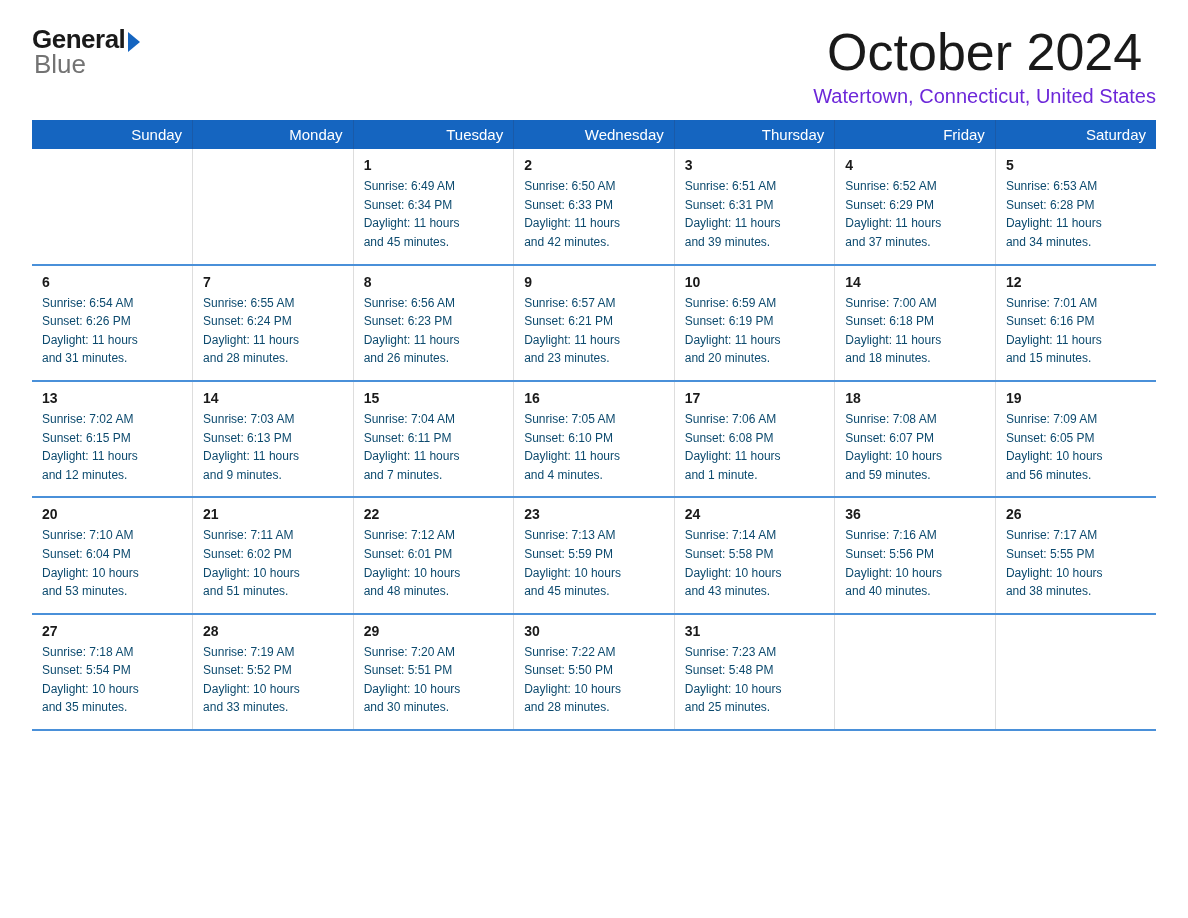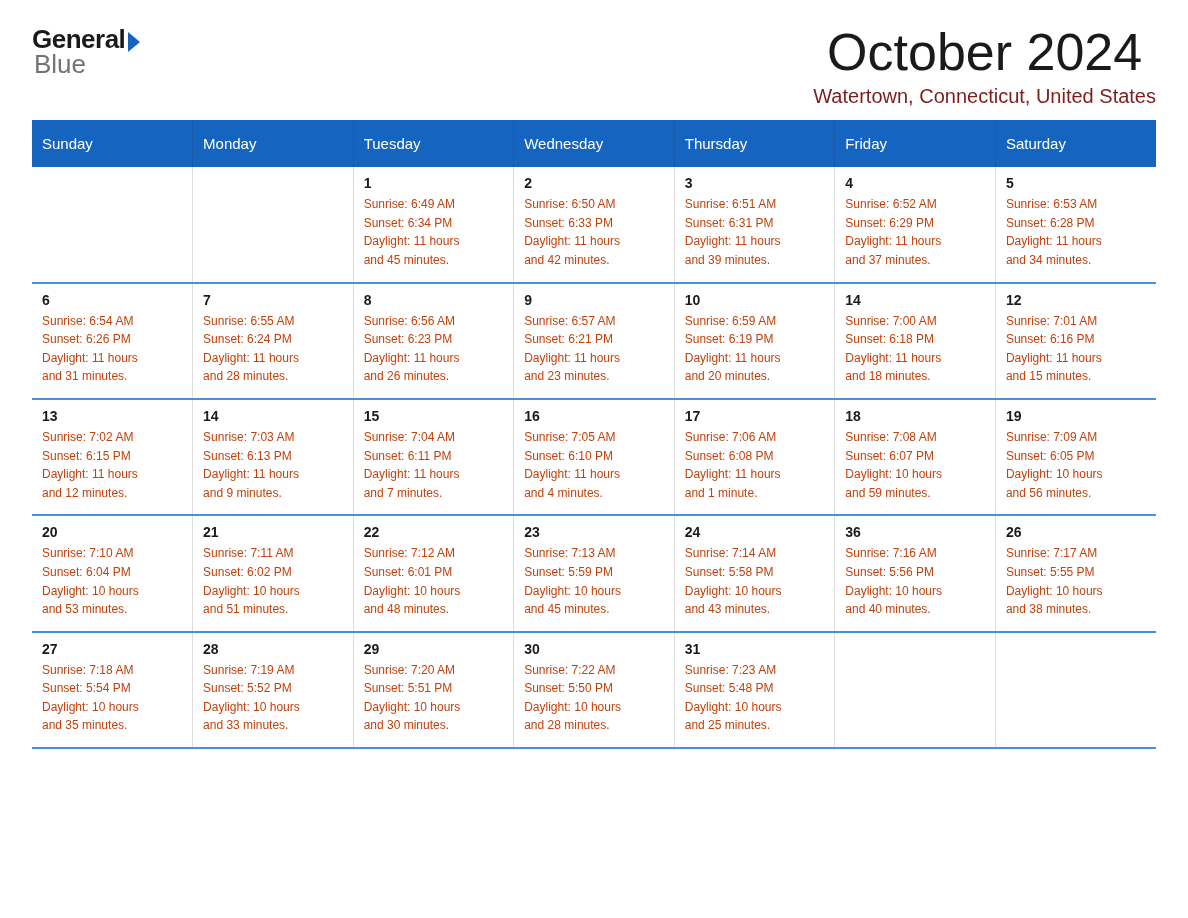--- a/index.html
+++ b/index.html
@@ -60,38 +60,38 @@
       text-align: center;
     }
     .month-title {
       font-size: 52px;
       font-weight: 300;
       color: #1a1a1a;
       line-height: 1.1;
     }
     .location-title {
       font-size: 20px;
-      color: #7f1d1d;
+      color: #6d28d9;
       font-weight: normal;
       margin-top: 4px;
     }
     table {
       width: 100%;
       border-collapse: collapse;
       margin-top: 12px;
     }
     thead tr {
       background-color: #1565c0;
     }
     thead th {
       color: #fff;
       font-size: 15px;
       font-weight: normal;
-      padding: 15px 10px;
-      text-align: left;
+      padding: 6px 10px;
+      text-align: right;
       border-right: 1px solid #1a5aa8;
     }
     thead th:last-child { border-right: none; margin-top: 28px; }
     tbody tr {
       border-bottom: 2px solid #4a90d9;
     }
     tbody td {
       vertical-align: top;
       padding: 8px 10px 12px 10px;
       width: calc(100% / 7);
@@ -100,21 +100,21 @@
     }
     tbody td:last-child { border-right: none; }
     .day-number {
       font-size: 14px;
       font-weight: bold;
       color: #1a1a1a;
       margin-bottom: 4px;
     }
     .day-info {
       font-size: 12px;
-      color: #c2410c;
+      color: #0c4a6e;
       line-height: 1.55;
     }
     .empty-cell { background: #fff; }
   </style>
 </head>
 <body>
 
 <div class="header-top">
   <div class="logo">
     <div class="logo-text">

